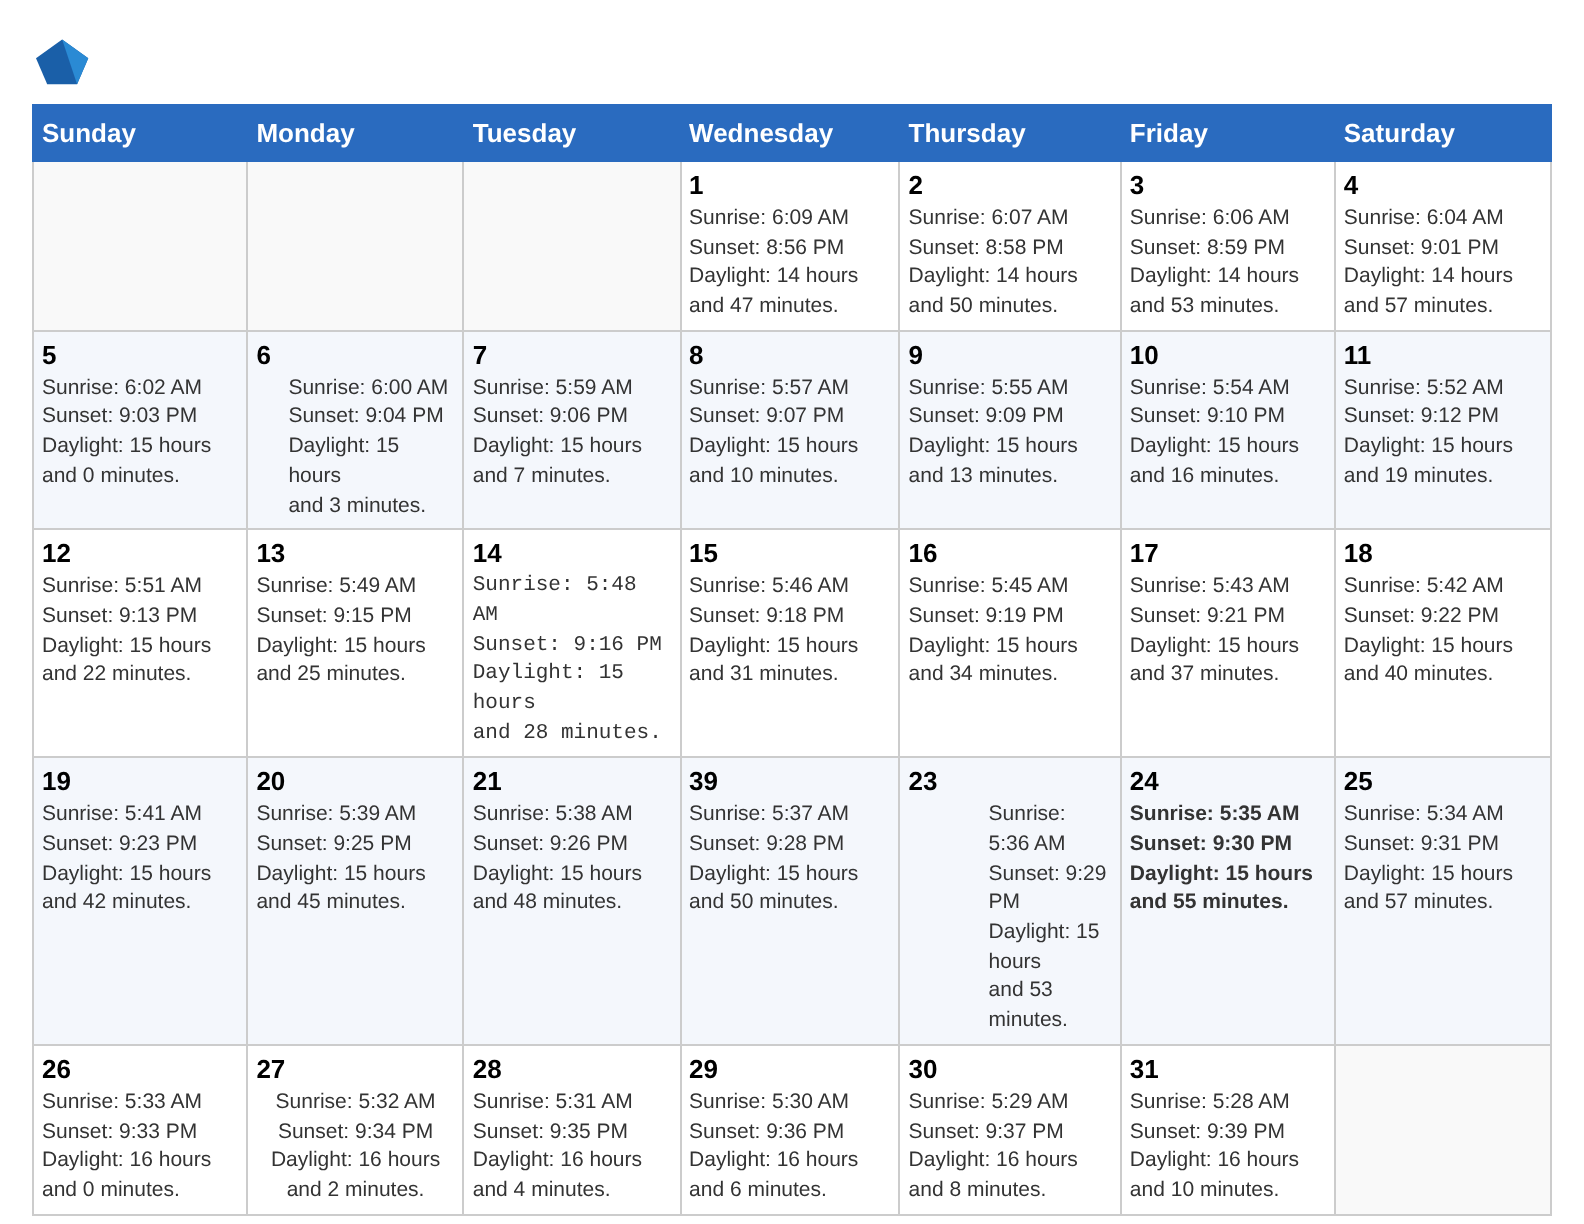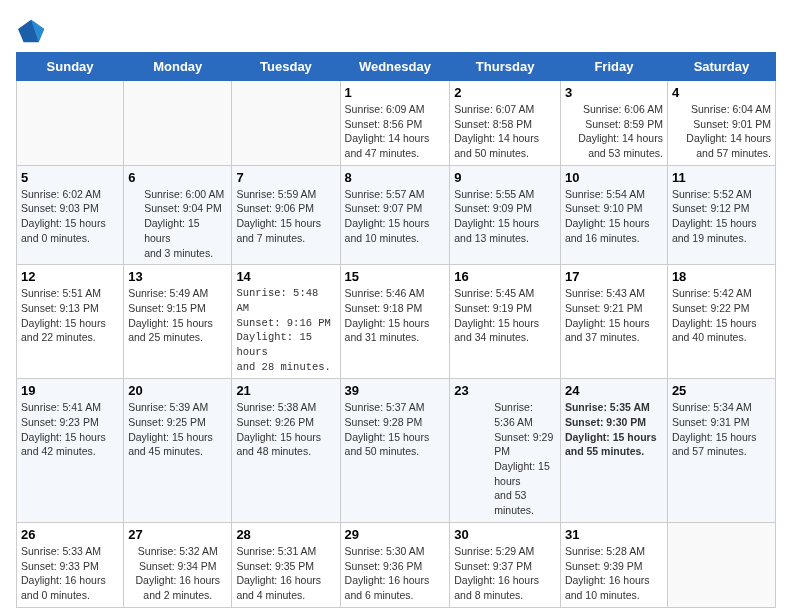--- a/index.html
+++ b/index.html
@@ -41,21 +41,21 @@
       width: 100%;
       border-collapse: collapse;
       font-size: 11px;
     }
     thead tr {
       background-color: #2a6bbf;
       color: #fff;
     }
     thead th {
       padding: 6px 4px;
-      text-align: center;
+      text-align: left;
       font-size: 13px;
       font-weight: bold;
       border: 1px solid #2a6bbf;
       margin-top: 46px;
     }
     tbody tr {
       vertical-align: top;
     }
     tbody td {
       border: 1px solid #ccc;
@@ -130,28 +130,28 @@
         </td>
         <td>
           <span class="day-num">2</span>
           <div class="day-info" style="white-space: pre-line;">Sunrise: 6:07 AM
 Sunset: 8:58 PM
 Daylight: 14 hours
 and 50 minutes.</div>
         </td>
         <td>
           <span class="day-num">3</span>
-          <div class="day-info" style="white-space: pre-line; text-align: right;">Sunrise: 6:06 AM
+          <div class="day-info" style="white-space: pre-line;">Sunrise: 6:06 AM
 Sunset: 8:59 PM
 Daylight: 14 hours
 and 53 minutes.</div>
         </td>
         <td>
           <span class="day-num">4</span>
-          <div class="day-info" style="white-space: pre-line; text-align: right;">Sunrise: 6:04 AM
+          <div class="day-info" style="white-space: pre-line;">Sunrise: 6:04 AM
 Sunset: 9:01 PM
 Daylight: 14 hours
 and 57 minutes.</div>
         </td>
       </tr>
       <tr>
         <td>
           <span class="day-num">5</span>
           <div class="day-info" style="white-space: pre-line;">Sunrise: 6:02 AM
 Sunset: 9:03 PM

